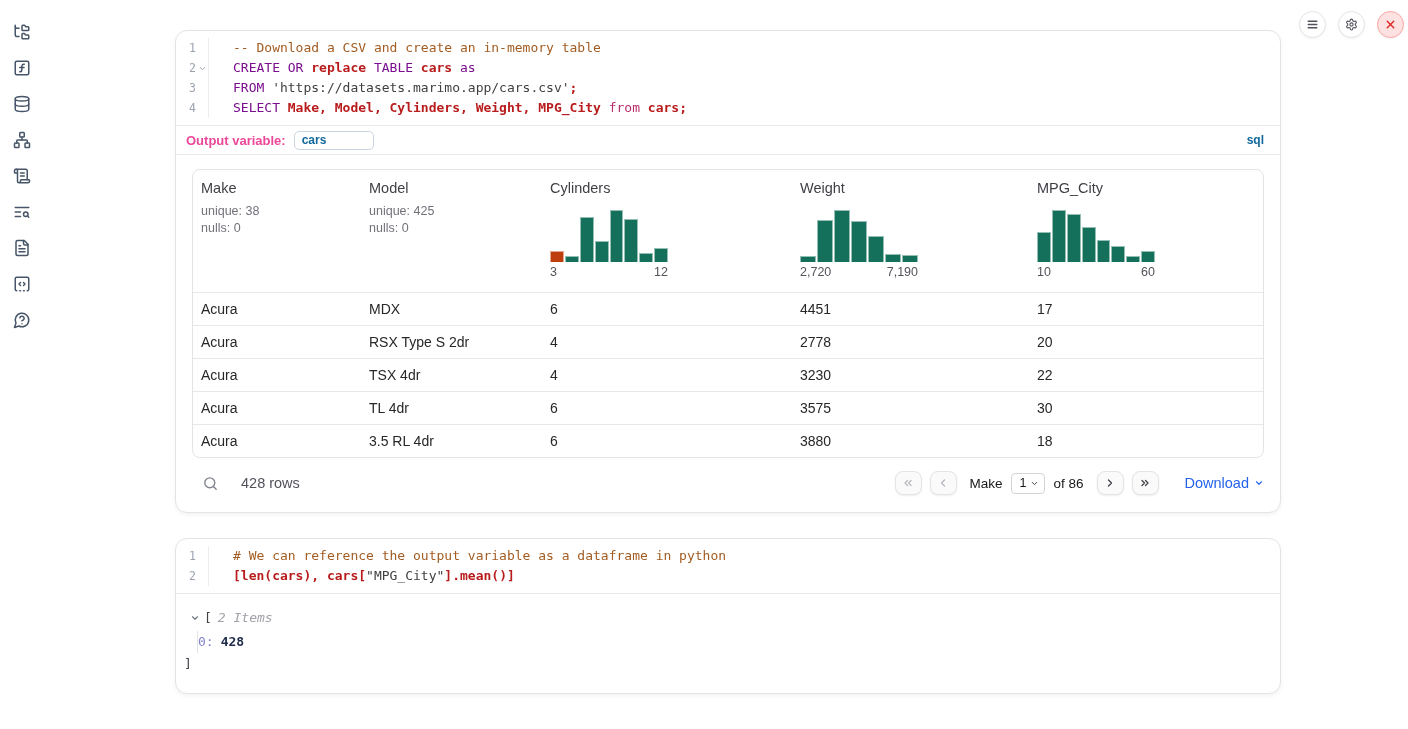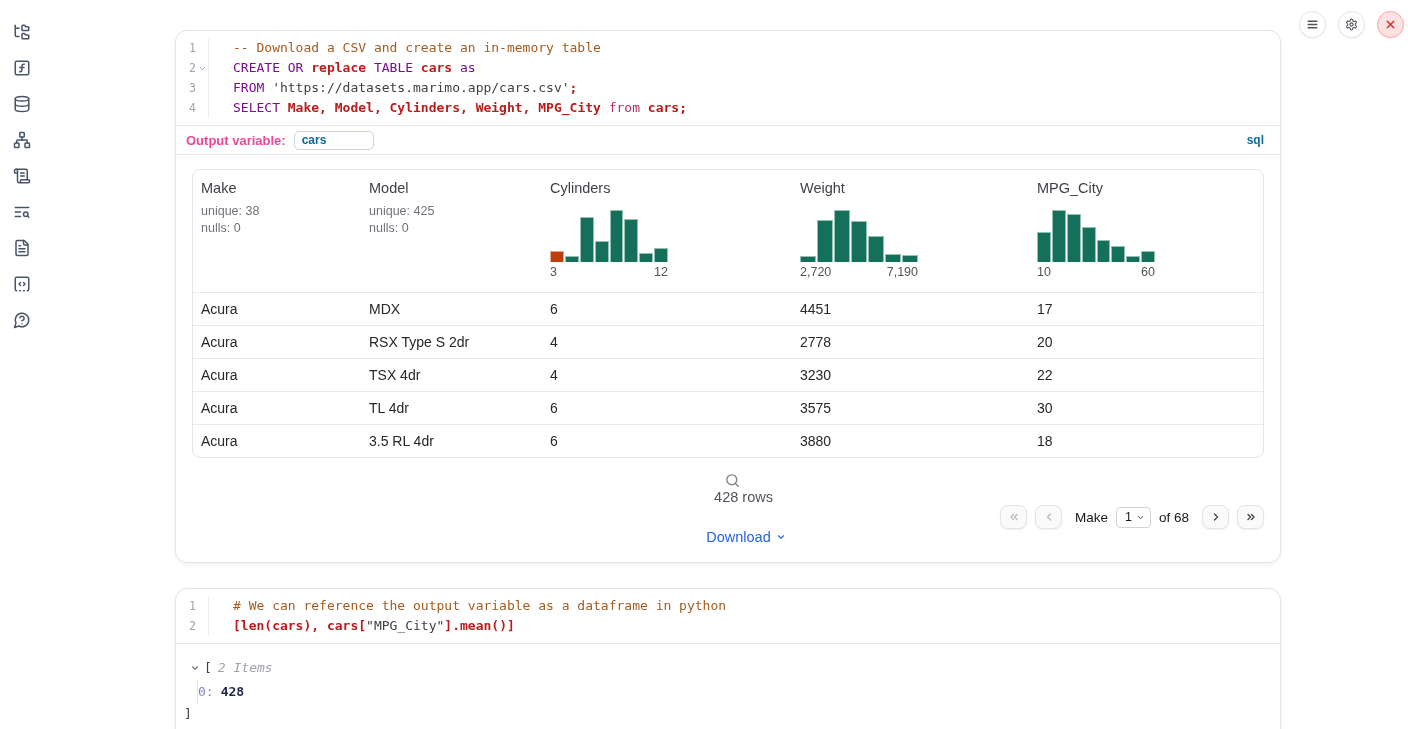--- a/index.html
+++ b/index.html
@@ -62,21 +62,21 @@
     height:122px; cursor:pointer; }
   .col-label { font-size:14.5px; color:#3f3f46; }
   .col-stats { margin-top:7px; font-size:12.5px; color:#71717a; line-height:17px; }
   .hist { display:flex; align-items:flex-end; gap:1px; height:52px; width:118px; margin-top:14px; }
   .hist-bar { flex:1; border:1px solid rgba(255,255,255,.55); border-bottom:none; }
   .hist-labels { width:118px; display:flex; justify-content:space-between;
     font-size:12.5px; color:#52525b; margin-top:3px; }
   tbody td { border-top:1px solid #e8e8ec; padding:0 8px; height:33px; }
 
   
-  .table-footer { display:flex; align-items:center; padding:13px 0 17px 10px;flex-direction:column; }
+  .table-footer { display:flex; align-items:center; padding:13px 0 17px 10px; }
   .search-btn { background:none; border:none; color:#81858f; width:18px; height:18px; padding:0; cursor:pointer; }
   .search-btn svg { width:17px; height:17px; }
   .rows-count { margin-left:21px; font-size:14.5px; color:#52525b; }
   .pagination { margin-left:auto; display:flex; align-items:center; gap:8px; }
   .pg-btn { width:27px; height:24px; border-radius:8px; border:1px solid #e4e4e7;
     background:#fafafa; box-shadow:0 1px 2px rgba(0,0,0,.07); display:grid;
     place-items:center; color:#3f3f46; cursor:pointer; padding:0; }
   .pg-btn svg { width:12px; height:12px; }
   .pg-btn.disabled { color:#b6b6be; }
   .page-label { font-size:13.5px; color:#18181b; margin-left:5px; }
@@ -375,21 +375,21 @@
           </button>
           <span class="page-label">Make</span>
           <div class="page-select">
             <span>1</span>
             <span class="icon">
                 <svg viewBox="0 0 24 24" fill="none" stroke="currentColor" stroke-width="2.6" stroke-linecap="round" stroke-linejoin="round">
                   <path d="m6 9 6 6 6-6"></path>
                 </svg>
               </span>
           </div>
-          <span class="of-label">of 68</span>
+          <span class="of-label">of 86</span>
           <button class="pg-btn">
             <span class="icon">
                 <svg viewBox="0 0 24 24" fill="none" stroke="currentColor" stroke-width="2.6" stroke-linecap="round" stroke-linejoin="round">
                   <path d="m9 6 6 6-6 6"></path>
                 </svg>
               </span>
           </button>
           <button class="pg-btn">
             <span class="icon">
                 <svg viewBox="0 0 24 24" fill="none" stroke="currentColor" stroke-width="2.6" stroke-linecap="round" stroke-linejoin="round">

